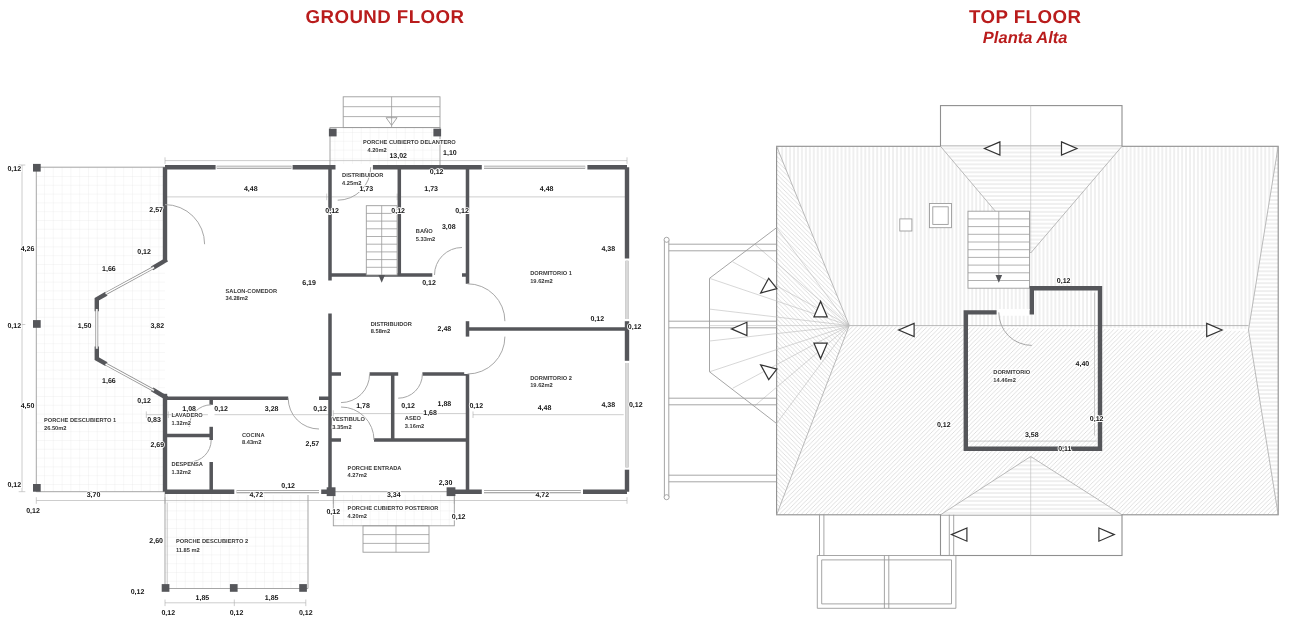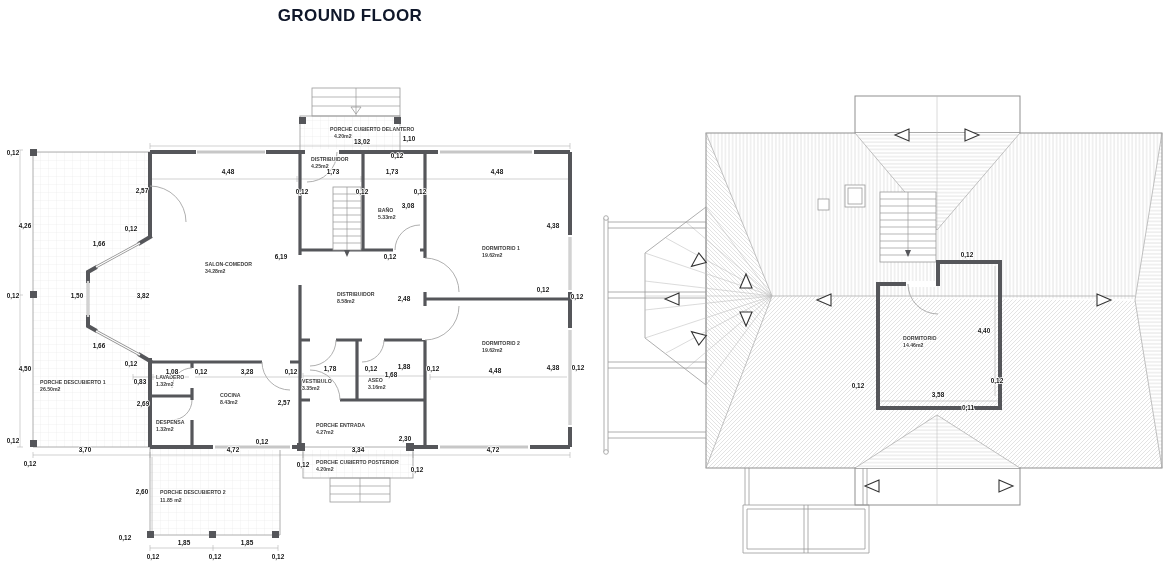--- a/index.html
+++ b/index.html
@@ -1,18 +1,18 @@
 <!DOCTYPE html>
 <html><head>
 <meta charset="utf-8">
 <style>
   html,body{margin:0;padding:0;background:#fff;}
   .stage{position:relative;width:1176px;height:568px;background:#fff;overflow:hidden;
          font-family:"Liberation Sans",sans-serif;}
-  .title{position:absolute;text-align:center;color:#0f172a;line-height:1.15;}
+  .title{position:absolute;text-align:center;color:#b91c1c;line-height:1.15;}
   .title .main{font-size:17px;font-weight:bold;letter-spacing:.4px;}
   .title .sub{font-size:15px;font-weight:bold;font-style:italic;}
   svg{position:absolute;left:0;top:0;}
   
   .wall{stroke:#55565a;stroke-width:4;fill:none;}
   .iwall{stroke:#55565a;stroke-width:3.2;fill:none;}
   .stub{stroke:#55565a;stroke-width:4;fill:none;stroke-linecap:square;}
   .thin{stroke:#9a9a9a;stroke-width:.8;fill:none;}
   .thin2{stroke:#bdbdbd;stroke-width:.55;fill:none;}
   .dimline{stroke:#b3b3b3;stroke-width:.6;fill:none;}
@@ -32,20 +32,24 @@
   .room{font-family:"Liberation Sans",sans-serif;font-size:5.2px;font-weight:700;fill:#3c3c3c;
         paint-order:stroke;stroke:#fff;stroke-width:1.3px;}
 </style>
 </head>
 <body>
 
 <div class="stage">
 
   <div class="title" style="left:230px;top:6px;width:240px;">
     <div class="main">GROUND FLOOR</div>
+  </div>
+  <div class="title" style="left:812px;top:6px;width:240px;">
+    <div class="main">TOP FLOOR</div>
+    <div class="sub">Planta Alta</div>
   </div>
 
   <svg width="1176" height="568" viewBox="0 0 1176 568">
     <defs>
       <pattern id="hv" width="3.6" height="3.6" patternUnits="userSpaceOnUse">
         <line x1="1.8" y1="0" x2="1.8" y2="3.6" stroke="#c6c6c6" stroke-width="0.5"></line>
       </pattern>
       <pattern id="hh" width="3.6" height="3.6" patternUnits="userSpaceOnUse">
         <line x1="0" y1="1.8" x2="3.6" y2="1.8" stroke="#c6c6c6" stroke-width="0.5"></line>
       </pattern>

